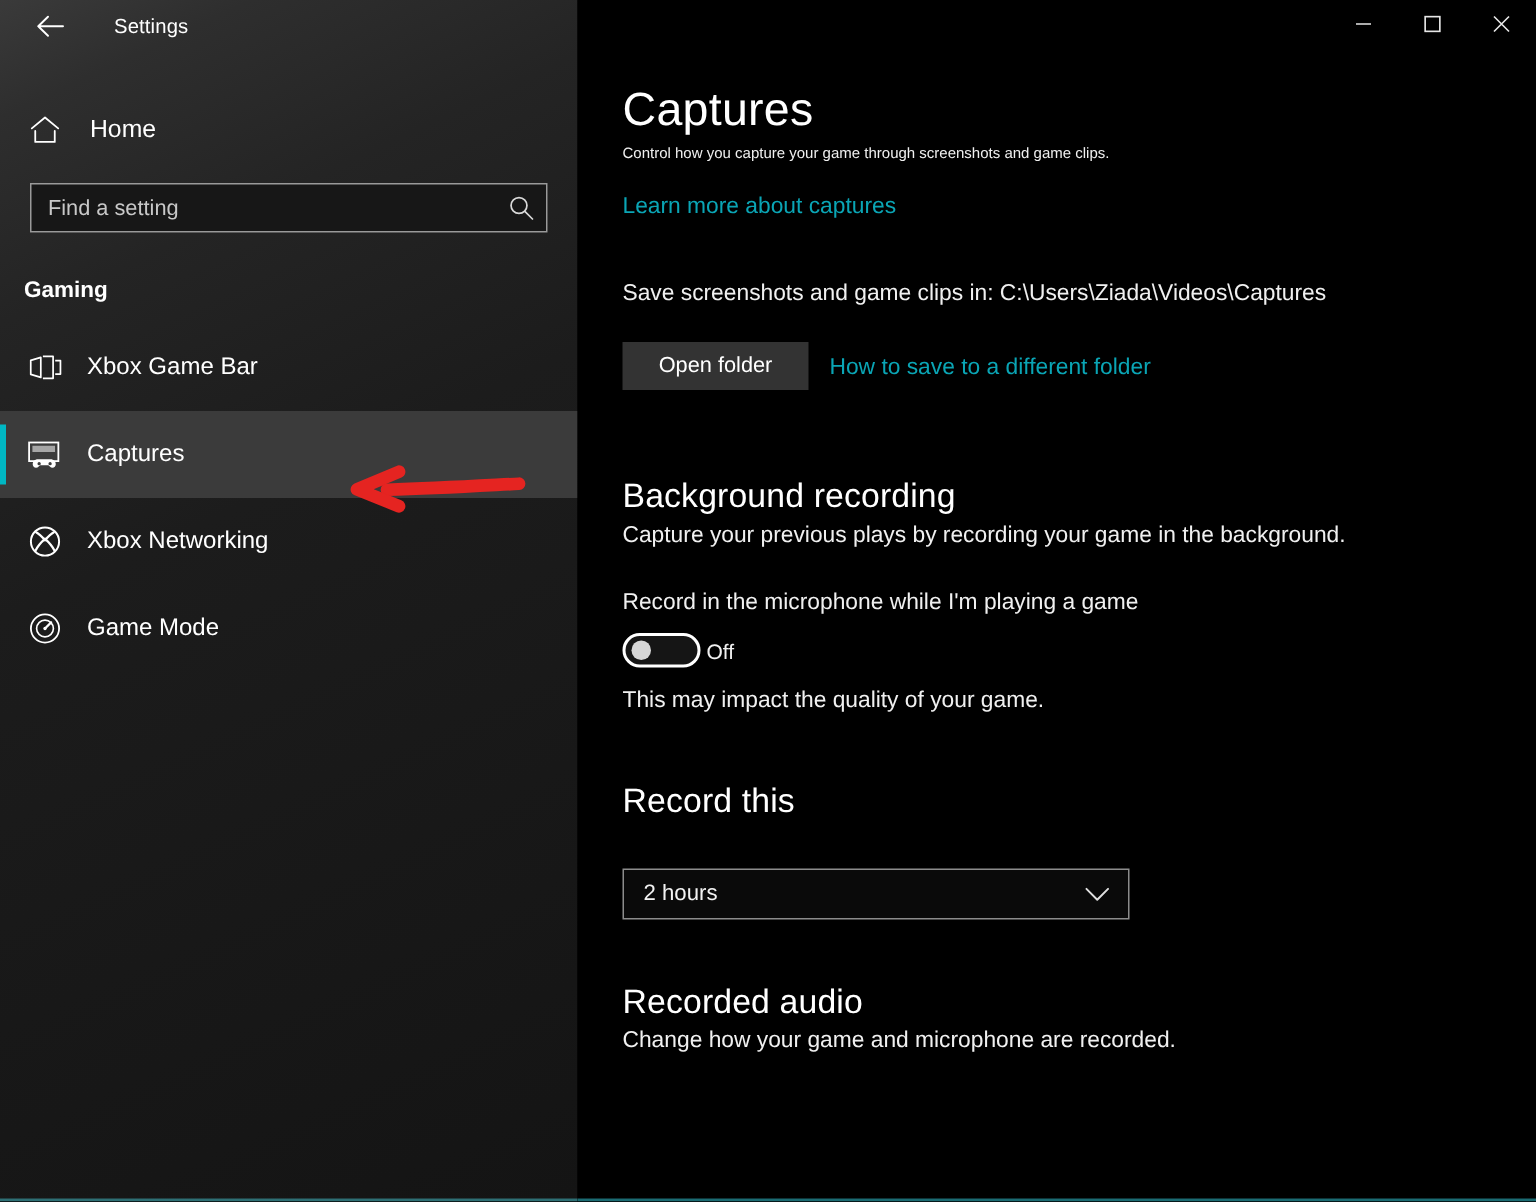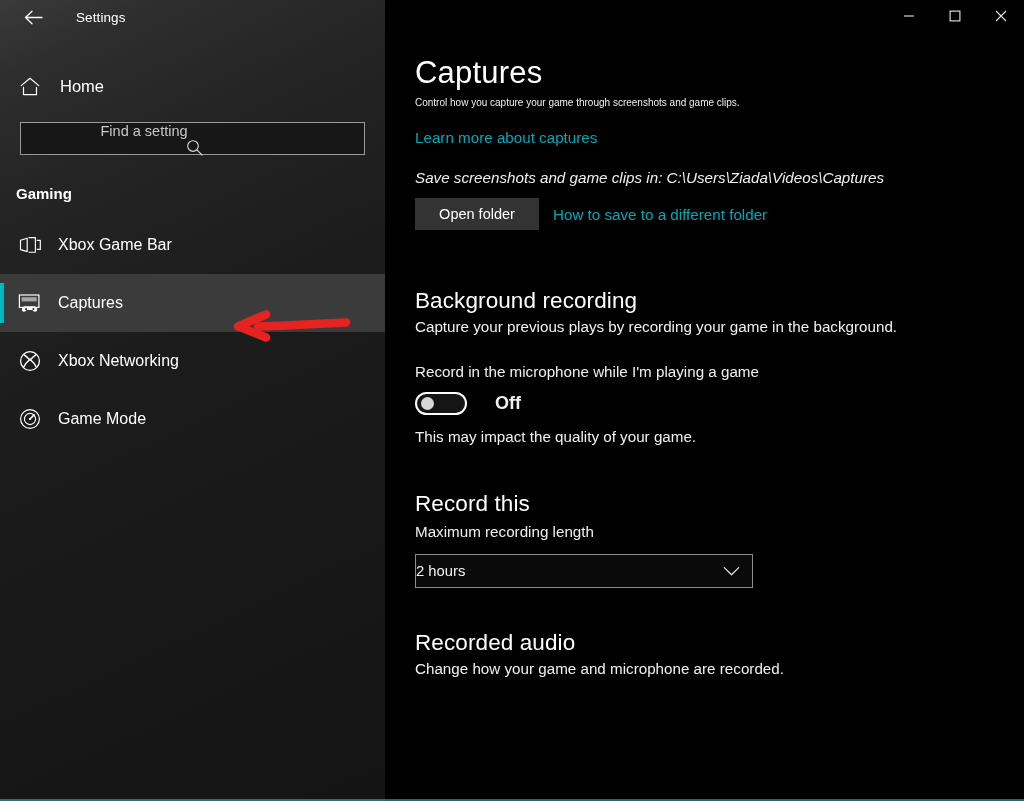--- a/index.html
+++ b/index.html
@@ -75,23 +75,21 @@
     color: #ffffff;
   }
 
   
   .search-wrap {
     margin: 14px 20px 0 20px;
     height: 33px;
     background: #171717;
     border: 1px solid #9a9a9a;
     display: flex;
-    align-items: center;
     padding: 0 8px 0 11px;
-    flex-direction: column;
   }
   .search-input {
     flex: 1;
     background: transparent;
     border: none;
     outline: none;
     color: #e8e8e8;
     font-family: "Liberation Sans", sans-serif;
     font-size: 14.5px;
   }
@@ -200,28 +198,27 @@
   .link {
     display: inline-block;
     margin-top: 19px;
     font-size: 15.2px;
     color: #0aa5b5;
     text-decoration: none;
     cursor: pointer;
   }
 
   .save-line {
-    margin-top: 22px;
+    margin-top: 40px;
     font-size: 15.2px;
     color: #f0f0f0;
-    font-style: italic;
   }
 
   .btn-row {
-    margin-top: 12px;
+    margin-top: 24px;
     display: flex;
     align-items: center;
   }
   .btn {
     min-width: 124px;
     height: 32px;
     background: #333333;
     border: none;
     color: #ffffff;
     font-family: "Liberation Sans", sans-serif;
@@ -272,49 +269,48 @@
   .toggle .knob {
     position: absolute;
     width: 13px;
     height: 13px;
     border-radius: 50%;
     background: #d6d6d6;
     top: 3px;
     left: 4px;
   }
   .toggle-state {
-    margin-left: 28px;
-    font-size: 18px;
-    color: #f0f0f0;
-    font-weight: bold;
+    margin-left: 4px;
+    font-size: 14px;
+    color: #f0f0f0;
   }
 
   .note {
     margin-top: 13px;
     font-size: 15.2px;
     color: #f0f0f0;
   }
 
   .sublabel {
     margin-top: 6px;
     font-size: 15.2px;
     color: #f0f0f0;
   }
 
   
   .dropdown {
-    margin-top: 14px;
+    margin-top: 32px;
     width: 338px;
     height: 34px;
     background: #0a0a0a;
     border: 1px solid #8c8c8c;
     display: flex;
     align-items: center;
     justify-content: space-between;
-    padding: 0 12px 0 0;
+    padding: 0 12px 0 13px;
     cursor: pointer;
     text-align: right;
   }
   .dropdown .dd-val {
     font-size: 14.8px;
     color: #f2f2f2;
   }
   .dropdown .dd-ico { color: #e0e0e0; display: flex; align-items: center; }
 
   
@@ -479,21 +475,20 @@
         <div class="toggle">
           <div class="knob"></div>
         </div>
         <div class="toggle-state">Off</div>
       </div>
 
       <div class="note">This may impact the quality of your game.</div>
 
       
       <h2 class="section-title sec-rec">Record this</h2>
-      <div class="sublabel">Maximum recording length</div>
 
       <div class="dropdown">
         <span class="dd-val">2 hours</span>
         <span class="dd-ico">
           <svg width="17" height="11" viewBox="0 0 17 11" fill="none" aria-hidden="true">
             <path d="M1.3 1.6L8.5 8.8L15.7 1.6" stroke="currentColor" stroke-width="1.3" stroke-linecap="round" stroke-linejoin="round"></path>
           </svg>
         </span>
       </div>
 

